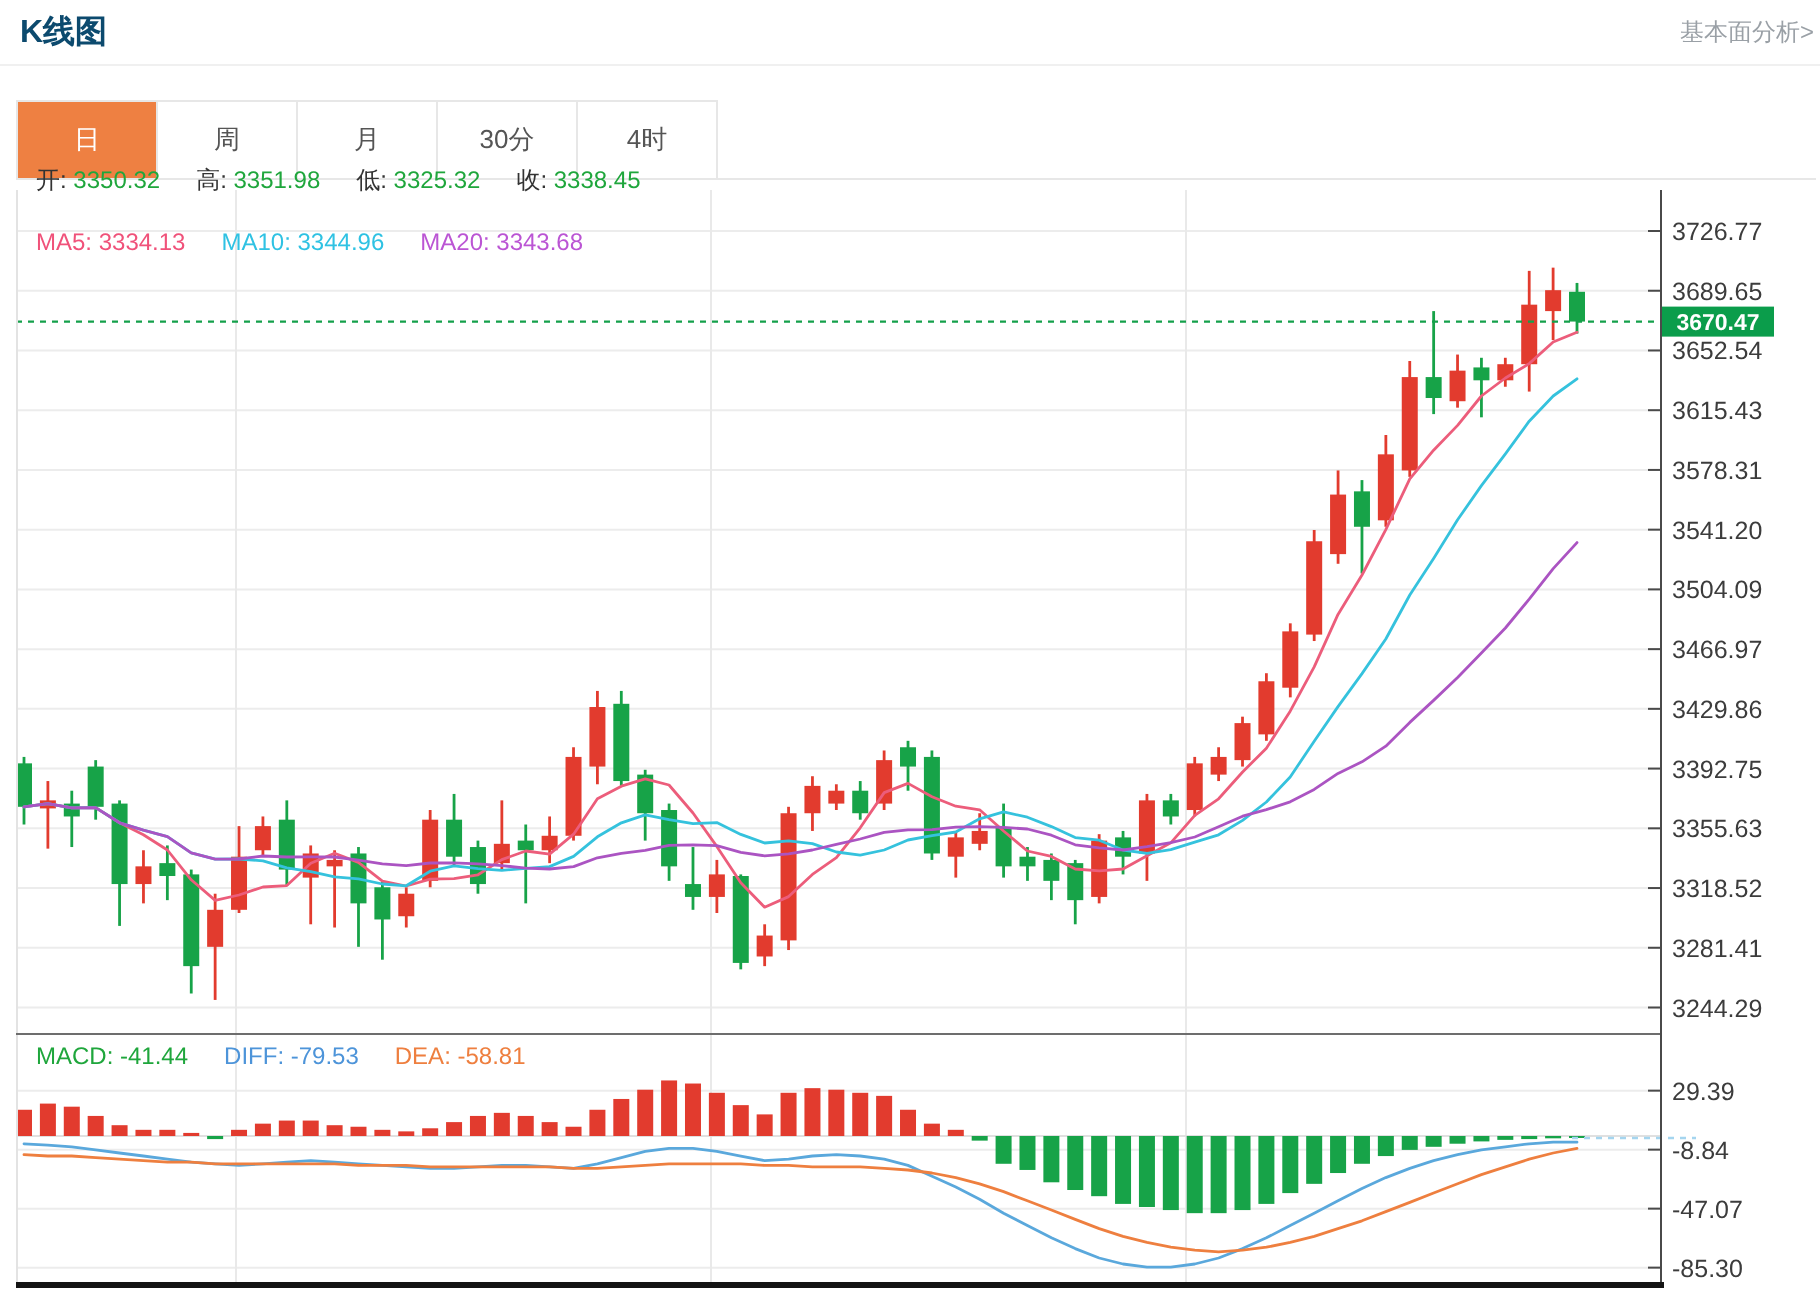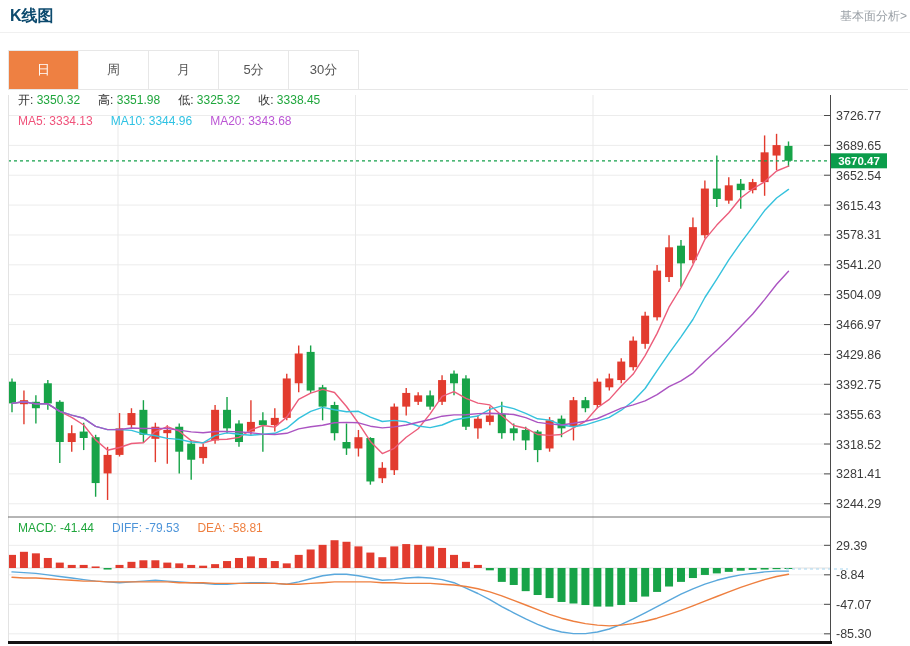--- a/index.html
+++ b/index.html
@@ -12,21 +12,21 @@
   .hdr-divider{position:absolute;left:0;top:32px;width:910px;border-top:1px solid #f0f0f0;z-index:2;}
   .tabext{position:absolute;left:8px;top:50px;width:900px;height:39px;border-bottom:1px solid #e7e7e7;z-index:2;background:#fff;}
   .tabbar{position:absolute;left:8px;top:50px;display:flex;border:1px solid #e7e7e7;background:#fff;z-index:3;}
   .tab{width:69px;height:38px;line-height:38px;text-align:center;font-size:13px;color:#555;
        border-left:1px solid #e7e7e7;cursor:pointer;user-select:none;}
   .tab:first-child{border-left:none;}
   .tab.active{background:#ee8042;color:#fff;}
   .inforow{position:absolute;left:18px;font-size:12px;z-index:3;white-space:nowrap;}
   .inforow .pair{margin-right:18px;}
   .inforow .lbl{color:#333;}
-  #row-ohlc{top:92px;}
+  #row-ohlc{top:82px;}
   #row-ma{top:114px;}
   #row-macd{top:521px;}
 </style>
 </head>
 <body>
 
 <div id="app">
   <svg id="chart-svg" width="910" height="646" viewBox="0 0 910 646">
       <line x1="8" y1="115.5" x2="830" y2="115.5" stroke="#ececec" stroke-width="1"></line>
       <line x1="8" y1="145.37095208091517" x2="830" y2="145.37095208091517" stroke="#ececec" stroke-width="1"></line>
@@ -301,20 +301,20 @@
 
   <div class="hdr-title">K线图</div>
   <a class="hdr-link">基本面分析&gt;</a>
   <div class="hdr-divider"></div>
 
   <div class="tabext"></div>
   <div class="tabbar">
       <div class="tab active">日</div>
       <div class="tab">周</div>
       <div class="tab">月</div>
-      <div class="tab">5分</div>
       <div class="tab">30分</div>
+      <div class="tab">4时</div>
     </div>
 
   <div class="inforow" id="row-ohlc"><span class="pair"><span class="lbl">开: </span><span style="color: rgb(31, 166, 60);">3350.32</span></span><span class="pair"><span class="lbl">高: </span><span style="color: rgb(31, 166, 60);">3351.98</span></span><span class="pair"><span class="lbl">低: </span><span style="color: rgb(31, 166, 60);">3325.32</span></span><span class="pair"><span class="lbl">收: </span><span style="color: rgb(31, 166, 60);">3338.45</span></span></div>
   <div class="inforow" id="row-ma"><span class="pair"><span class="lbl" style="color: rgb(240, 82, 122);">MA5: </span><span style="color: rgb(240, 82, 122);">3334.13</span></span><span class="pair"><span class="lbl" style="color: rgb(47, 194, 227);">MA10: </span><span style="color: rgb(47, 194, 227);">3344.96</span></span><span class="pair"><span class="lbl" style="color: rgb(187, 85, 212);">MA20: </span><span style="color: rgb(187, 85, 212);">3343.68</span></span></div>
   <div class="inforow" id="row-macd"><span class="pair"><span class="lbl" style="color: rgb(31, 166, 60);">MACD: </span><span style="color: rgb(31, 166, 60);">-41.44</span></span><span class="pair"><span class="lbl" style="color: rgb(77, 148, 217);">DIFF: </span><span style="color: rgb(77, 148, 217);">-79.53</span></span><span class="pair"><span class="lbl" style="color: rgb(238, 127, 63);">DEA: </span><span style="color: rgb(238, 127, 63);">-58.81</span></span></div>
 </div>
 
 </body></html>

